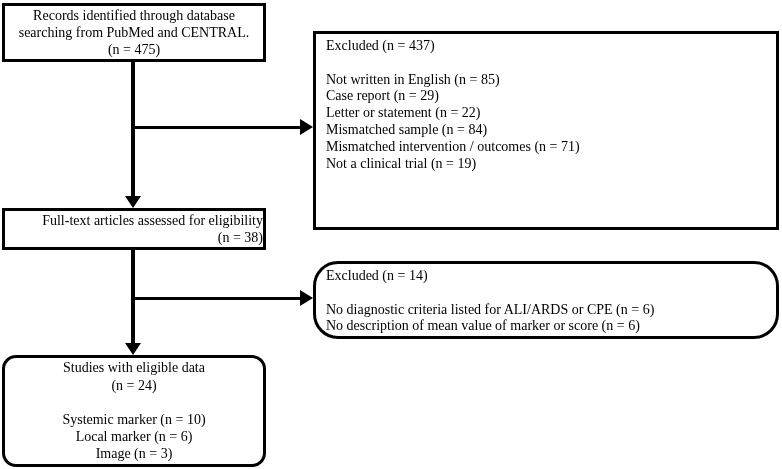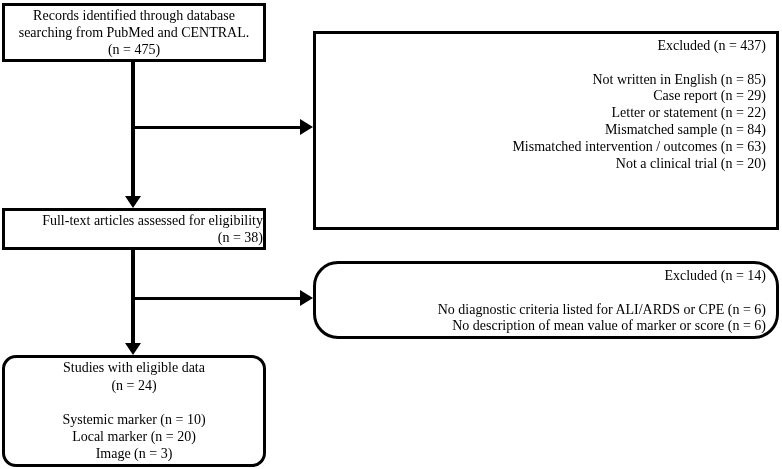--- a/index.html
+++ b/index.html
@@ -30,21 +30,21 @@
     display: flex;
     flex-direction: column;
     justify-content: center;
     text-align: center;
     line-height: 17.2px;
   }
   .rbox {
     left: 313px;
     width: 466px;
     padding: 4px 10px;
-    text-align: right;
+    text-align: left;
     line-height: 16.8px;
   }
   #box-records   { top: 3px;   height: 59px; }
   #box-fulltext  { top: 208px; height: 42px; text-align: right; }
   #box-eligible  { top: 355px; height: 112px; border-radius: 14px; }
   #box-excluded1 { top: 31px;  height: 199px; }
   #box-excluded2 { top: 261px; height: 78px; border-radius: 25px; }
 
   .line { white-space: nowrap; }
   .line:empty::before { content: "\00a0"; }
@@ -98,42 +98,42 @@
       <div class="line">(n = 475)</div>
     </div>
 
   <div class="box rbox" id="box-excluded1">
       <div class="line">Excluded (n = 437)</div>
       <div class="line"></div>
       <div class="line">Not written in English (n = 85)</div>
       <div class="line">Case report (n = 29)</div>
       <div class="line">Letter or statement (n = 22)</div>
       <div class="line">Mismatched sample (n = 84)</div>
-      <div class="line">Mismatched intervention / outcomes (n = 63)</div>
-      <div class="line">Not a clinical trial (n = 20)</div>
+      <div class="line">Mismatched intervention / outcomes (n = 71)</div>
+      <div class="line">Not a clinical trial (n = 19)</div>
     </div>
 
   <div class="box lbox" id="box-fulltext">
       <div class="line">Full-text articles assessed for eligibility</div>
       <div class="line">(n = 38)</div>
     </div>
 
   <div class="box rbox" id="box-excluded2">
       <div class="line">Excluded (n = 14)</div>
       <div class="line"></div>
       <div class="line">No diagnostic criteria listed for ALI/ARDS or CPE (n = 6)</div>
       <div class="line">No description of mean value of marker or score (n = 6)</div>
     </div>
 
   <div class="box lbox" id="box-eligible">
       <div class="line">Studies with eligible data</div>
       <div class="line">(n = 24)</div>
       <div class="line"></div>
       <div class="line">Systemic marker (n = 10)</div>
-      <div class="line">Local marker (n = 20)</div>
+      <div class="line">Local marker (n = 6)</div>
       <div class="line">Image (n = 3)</div>
     </div>
 
   <div class="vline" id="vline1"></div>
   <div class="arrow-down" id="arrow-down1"></div>
 
   <div class="hline" id="hline1"></div>
   <div class="arrow-right" id="arrow-right1"></div>
 
   <div class="vline" id="vline2"></div>

